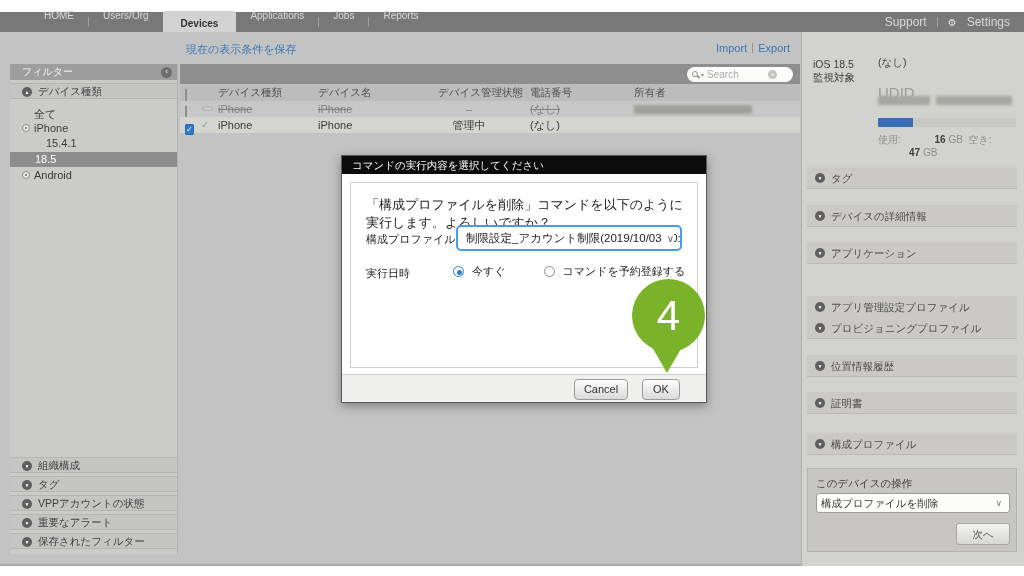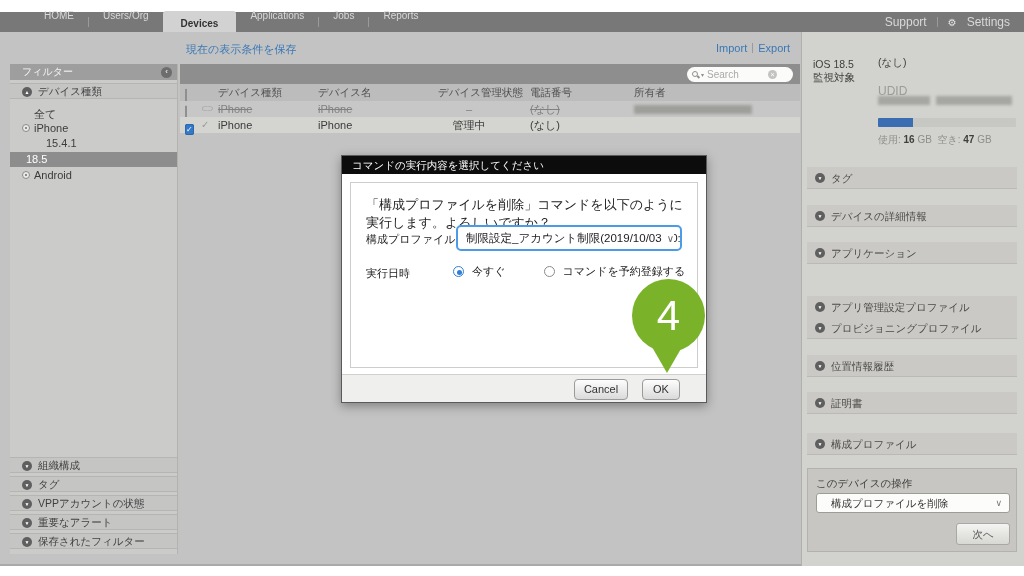--- a/index.html
+++ b/index.html
@@ -62,33 +62,33 @@
   .cb { width:10px; height:10px; background:#fdfdfd; border:1px solid #8f8f8f; border-radius:2px; cursor:pointer; }
   .cb.checked { background:#3478c8; border-color:#2c67ad; color:#fff; font-size:8px; line-height:9px; text-align:center; }
   .link-broken { font-size:8px; color:#a1a19d; letter-spacing:-1px; line-height:16px; }
   .row-check { color:#9a9a96; font-size:10px; font-weight:bold; line-height:16px; }
   .owner-blur { position:absolute; left:454px; top:3.5px; width:118px; height:9px; background:#9e9e9a; filter:blur(1.5px); border-radius:1px; }
 
   
   .rpanel { position:absolute; left:801px; top:32px; width:223px; height:534px; background:#d2d2ce; border-left:1px solid #b0b0ac; }
   .rp-os { position:absolute; left:11px; top:26px; font-size:10.5px; color:#3e3e3c; line-height:13px; }
   .rp-none { position:absolute; left:76px; top:24px; font-size:10.5px; color:#3e3e3c; }
-  .rp-udid-label { position:absolute; left:76px; top:52px; font-size:12px; color:#9b9b97; }
+  .rp-udid-label { position:absolute; left:76px; top:52px; font-size:15px; color:#9b9b97; }
   .rp-udid-blur { position:absolute; left:76px; top:64px; width:138px; height:10px; display:flex; gap:6px; }
   .rp-udid-blur i { height:9px; background:#a6a6a2; filter:blur(1.5px); border-radius:1px; }
   .rp-progress { position:absolute; left:76px; top:86px; width:138px; height:9px; background:#c7c7c3; border-radius:1px; overflow:hidden; }
   .rp-progress-fill { height:100%; background:#3b6db3; }
   .rp-storage { position:absolute; left:76px; top:101px; font-size:10px; color:#8e8e8a; }
-  .rp-storage b { color:#3e3e3c; font-weight:bold; }
+  .rp-storage b { color:#3e3e3c; font-weight:bold;margin-left:31px; }
   .rp-acc { position:absolute; left:5px; width:210px; height:22px; background:#cac9c5; box-shadow:inset 0 -1px 0 #bab9b5; font-size:10.5px; color:#4a4a46; line-height:22px; cursor:pointer; }
   .rp-acc .acc-label { position:absolute; left:24px; }
   .rp-acc .acc-icon { left:8px; top:6px; }
   .action-box { position:absolute; left:5px; top:436px; width:210px; height:84px; background:#c7c6c2; border:1px solid #b3b2ae; }
   .action-title { position:absolute; left:8px; top:8px; font-size:10.5px; color:#3e3e3c; }
-  .action-select { position:absolute; left:8px; top:24px; width:194px; height:20px; background:#fcfcfb; border:1px solid #9c9c98; border-radius:3px; font-size:10.5px; color:#333; line-height:18px; padding-left:14px; cursor:pointer; }
+  .action-select { position:absolute; left:8px; top:24px; width:194px; height:20px; background:#fcfcfb; border:1px solid #9c9c98; border-radius:3px; font-size:10.5px; color:#333; line-height:18px; padding-left:4px; cursor:pointer; }
   .action-select .sel-caret { position:absolute; right:7px; top:0; color:#777; font-size:9px; }
   .next-btn { position:absolute; left:148px; top:54px; width:54px; height:22px; background:linear-gradient(#f4f4f2,#d7d7d3); border:1px solid #a8a8a4; border-radius:3px; font-size:10.5px; color:#555; text-align:center; line-height:20px; cursor:pointer; }
 
   
   .modal { position:absolute; left:341px; top:155px; width:366px; height:248px; background:#fff; border:1px solid #5a5a5a; box-shadow:0 3px 10px rgba(0,0,0,0.35); }
   .modal-title { position:absolute; left:0; top:0; width:100%; height:18px; background:#0c0c0c; color:#fff; font-size:10.5px; line-height:18px; padding-left:10px; }
   .modal-inner { position:absolute; left:8px; right:8px; top:26px; bottom:34px; border:1px solid #cdcdcb; background:#fff; }
   .modal-msg { position:absolute; left:24px; top:40px; width:320px; font-size:13px; color:#222; }
   .field-label { position:absolute; left:24px; font-size:11px; color:#222; }
   .req-mark { color:#d9534f; font-size:9px; }
@@ -149,21 +149,21 @@
 
     <div class="sb-acc" style="top:19px;">
       <span class="acc-icon">▲</span>
       <span class="acc-label">デバイス種類</span>
     </div>
 
     <div class="sb-item" style="left:24px; top:43px;">全て</div>
     <span class="sb-radio" style="top:60px;"></span>
     <div class="sb-item" style="left:24px; top:58px;">iPhone</div>
     <div class="sb-item" style="left:36px; top:73px;">15.4.1</div>
-    <div class="sb-selected" style="top:88px;"><span style="padding-left:16px;">18.5</span></div>
+    <div class="sb-selected" style="top:88px;"><span style="padding-left:25px;">18.5</span></div>
     <span class="sb-radio" style="top:107px;"></span>
     <div class="sb-item" style="left:24px; top:105px;">Android</div>
 
     <div class="sb-acc" style="top:393px;">
       <span class="acc-icon">▼</span>
       <span class="acc-label">組織構成</span>
     </div>
     <div class="sb-acc" style="top:412px;">
       <span class="acc-icon">▼</span>
       <span class="acc-label">タグ</span>

